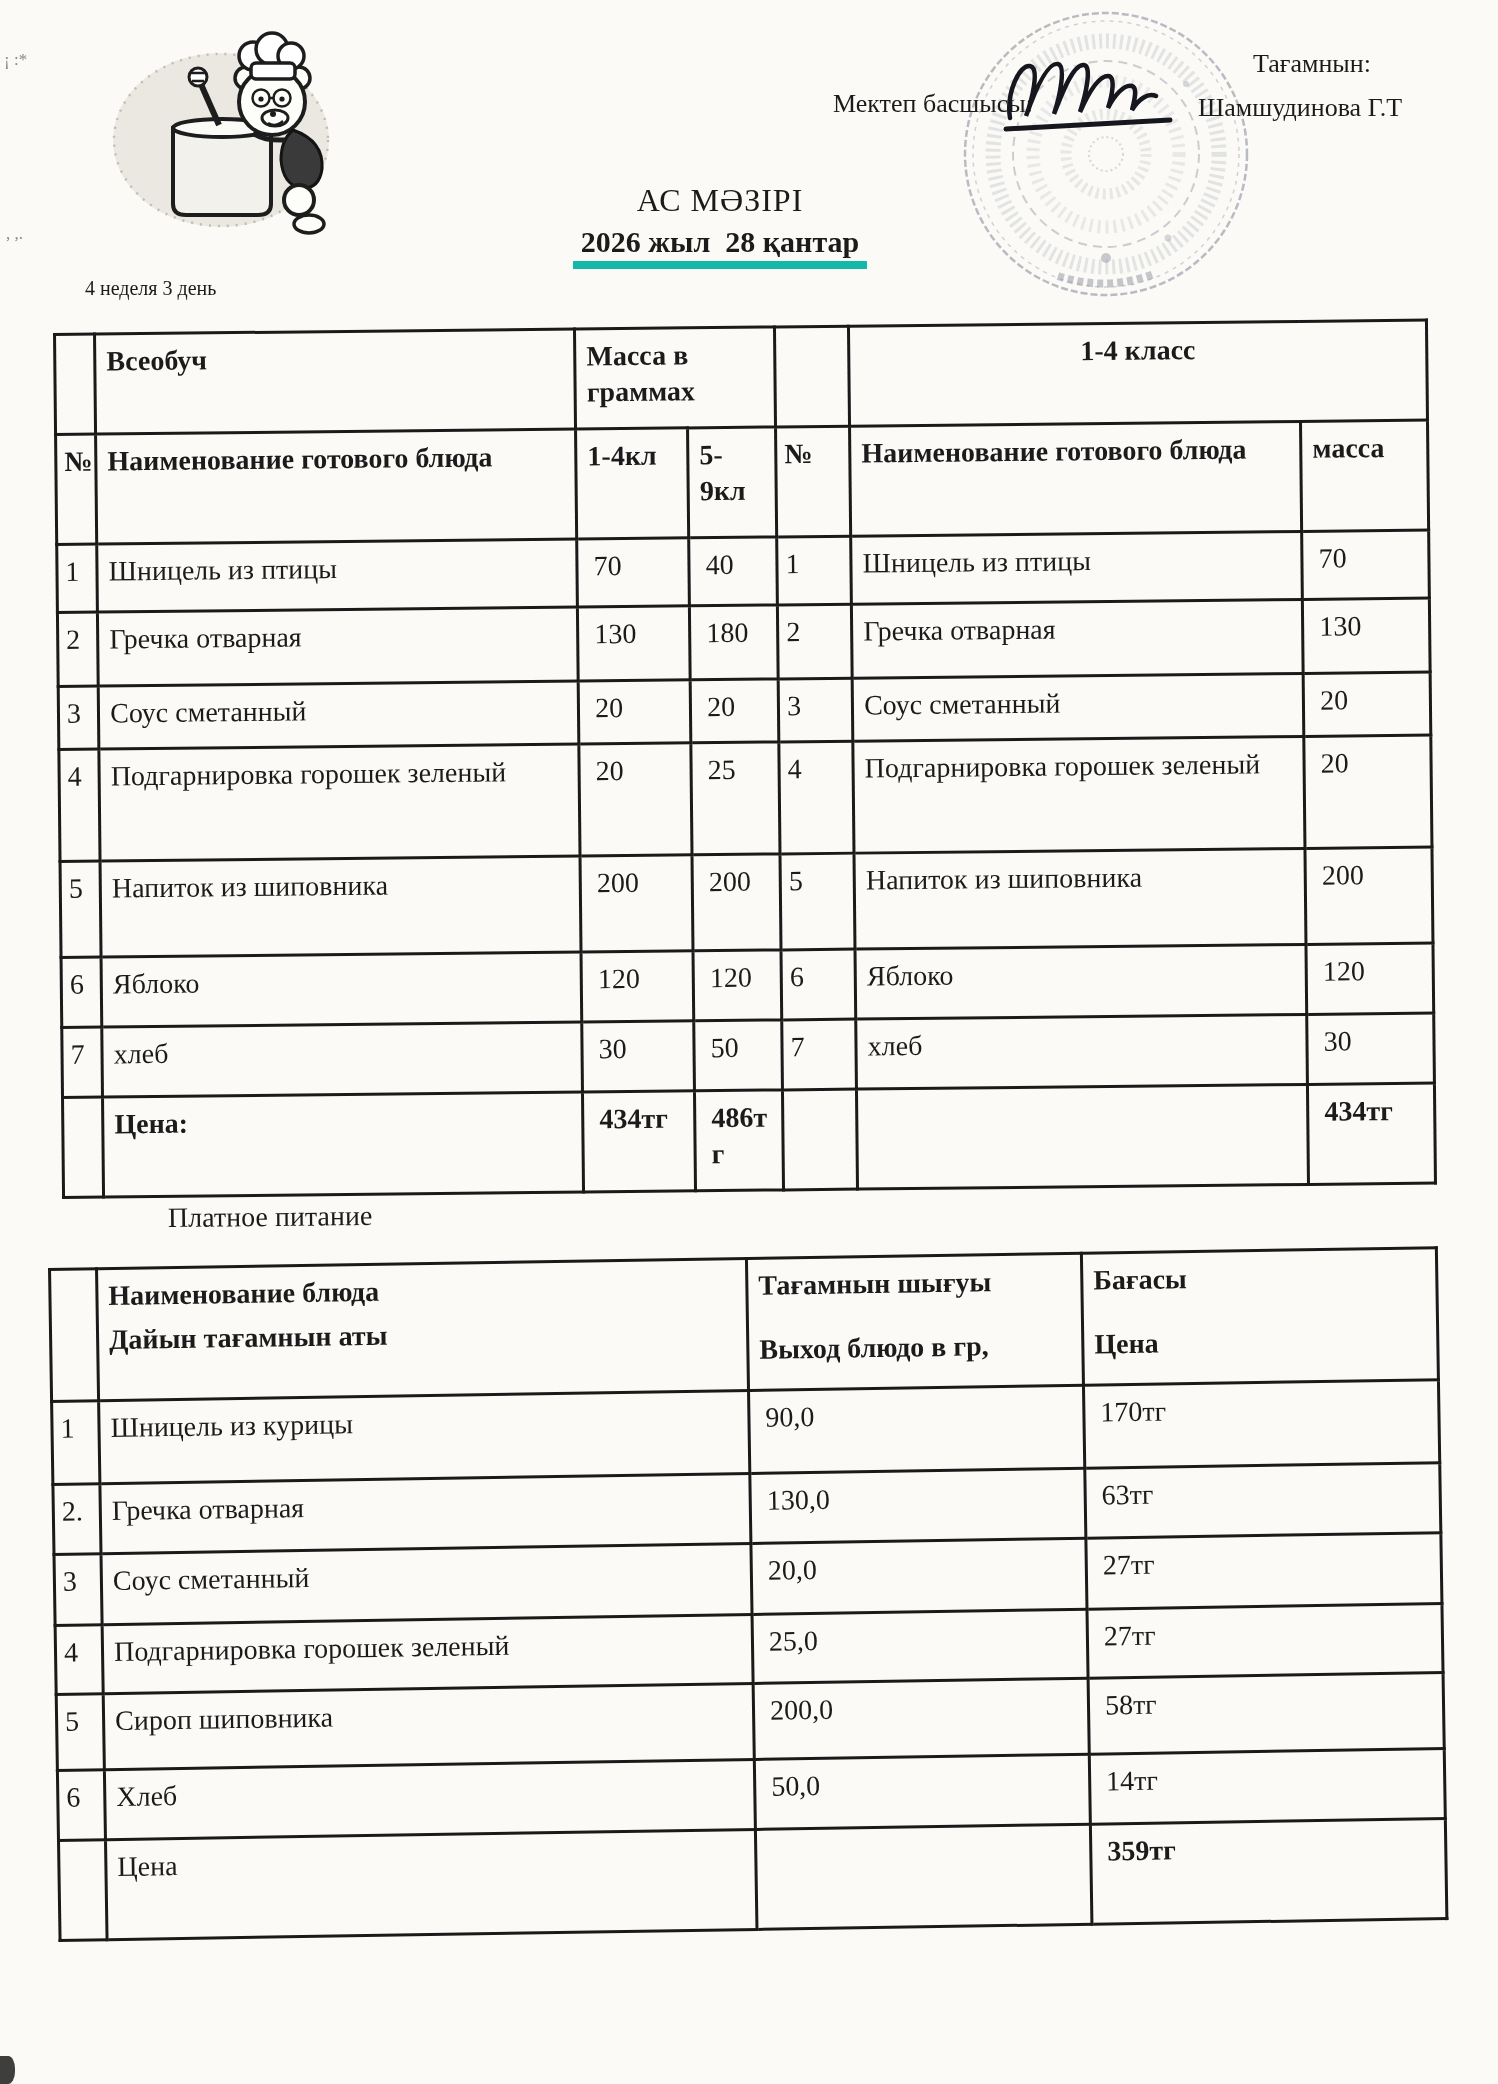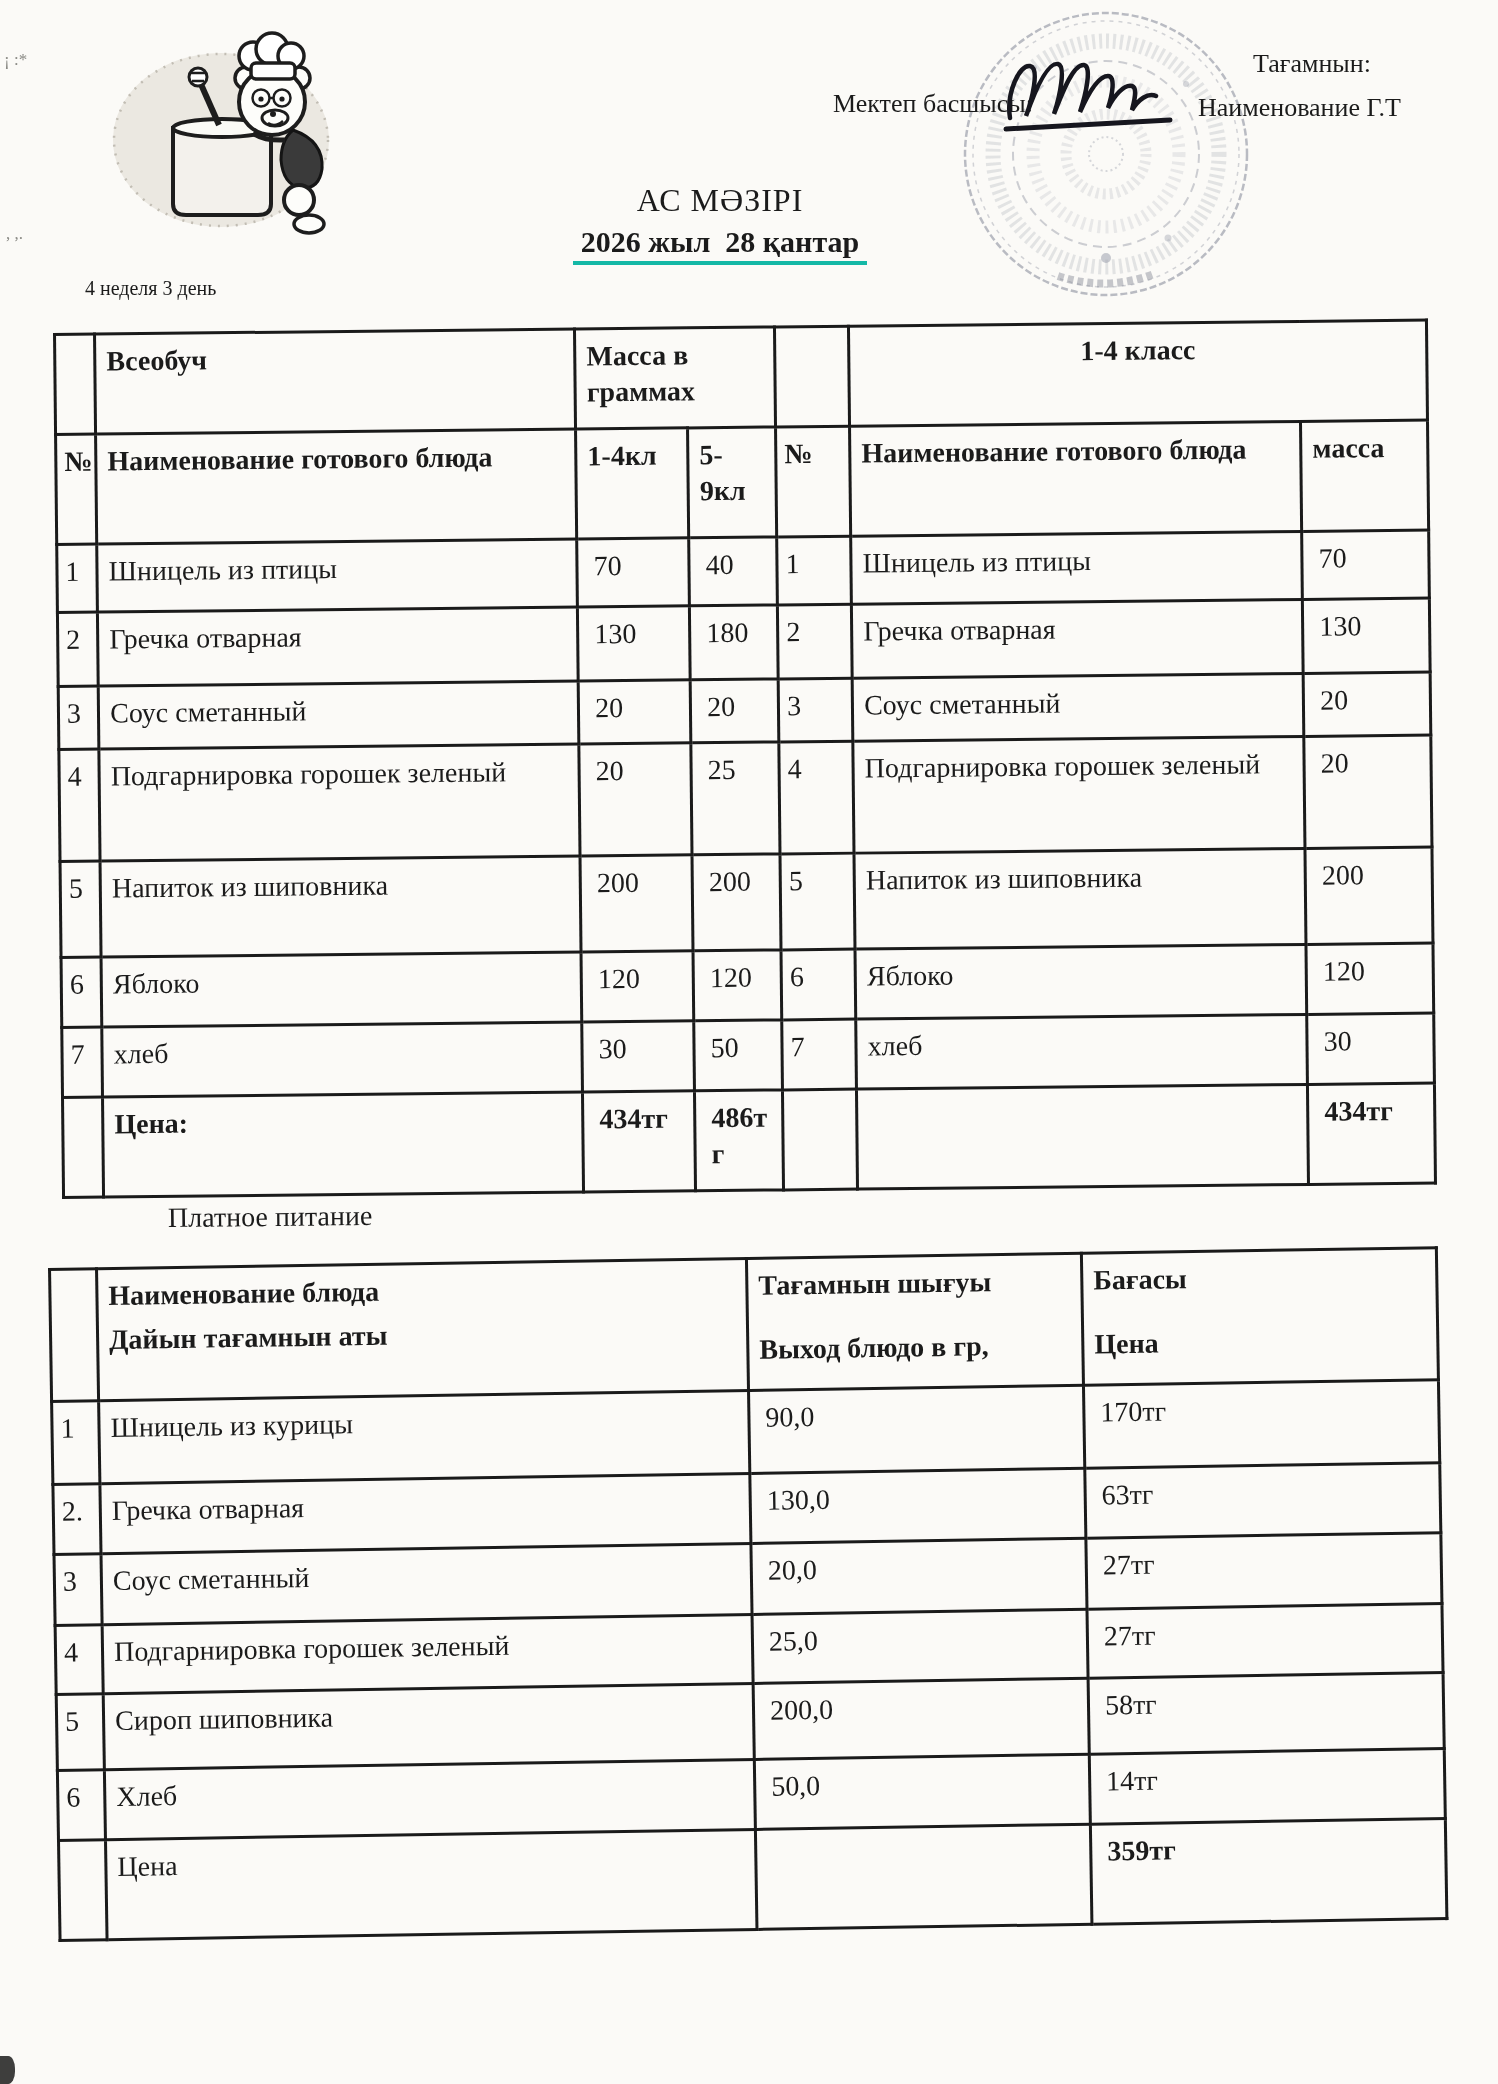--- a/index.html
+++ b/index.html
@@ -8,21 +8,21 @@
     background:#fbfaf7;
     font-family:"Liberation Serif", serif;
     color:#1b1b1b; overflow:hidden;
   }
   .abs { position:absolute; }
   .txt26 { font-size:26px; line-height:1.2; }
   .txt27 { font-size:20px; line-height:1.2; }
   .txt28 { font-size:28px; line-height:1.2; }
   .doc-title { font-size:32px; letter-spacing:1px; text-align:center; }
   .doc-date  { font-size:30px; font-weight:bold; white-space:pre;
-               border-bottom:4px solid #14b8a6; padding:0 8px 2px 8px; display:inline-block; }
+               border-bottom:8px solid #14b8a6; padding:0 8px 2px 8px; display:inline-block; }
   .title-wrap { left:500px; top:182px; width:440px; text-align:center; }
 
   table { border-collapse:collapse; table-layout:fixed; background:transparent; }
   td {
     border:3px solid #1a1a1a; vertical-align:top;
     padding:8px 10px; font-size:28px; line-height:1.3;
     overflow:hidden; word-wrap:break-word;
   }
   .b  { font-weight:bold; }
   .ctr{ text-align:center; }
@@ -98,21 +98,21 @@
   </div>
 
   <div class="abs txt26" style="left:1253px; top:48px;">Тағамнын:</div>
   <div class="abs txt26" style="left:833px; top:88px;">Мектеп басшысы:</div>
   <div class="abs" style="left:1000px; top:50px;">
     <svg viewBox="0 0 200 95" width="200" height="95">
       <path d="M10 68 C6 42 20 14 30 16 C40 18 32 50 26 66 C36 38 48 12 58 14 C66 16 60 46 54 64 C64 38 74 14 84 15 C92 16 86 44 80 62 C88 44 98 26 108 26 C116 26 112 46 108 58 C114 46 124 34 132 36 C138 38 134 52 132 60 C138 50 148 42 156 46" fill="none" stroke="#16161e" stroke-width="4.5" stroke-linecap="round"></path>
       <path d="M6 79 L170 70" stroke="#16161e" stroke-width="5" stroke-linecap="round"></path>
     </svg>
   </div>
-  <div class="abs txt26" style="left:1198px; top:92px;">Наименование Г.Т</div>
+  <div class="abs txt26" style="left:1198px; top:92px;">Шамшудинова Г.Т</div>
 
   <div class="abs title-wrap">
     <div class="doc-title">АС МӘЗІРІ</div>
     <div style="margin-top:6px;">
       <span class="doc-date">2026 жыл  28 қантар</span>
     </div>
   </div>
 
   <div class="abs txt27" style="left:85px; top:276px;">4 неделя 3 день</div>
 

